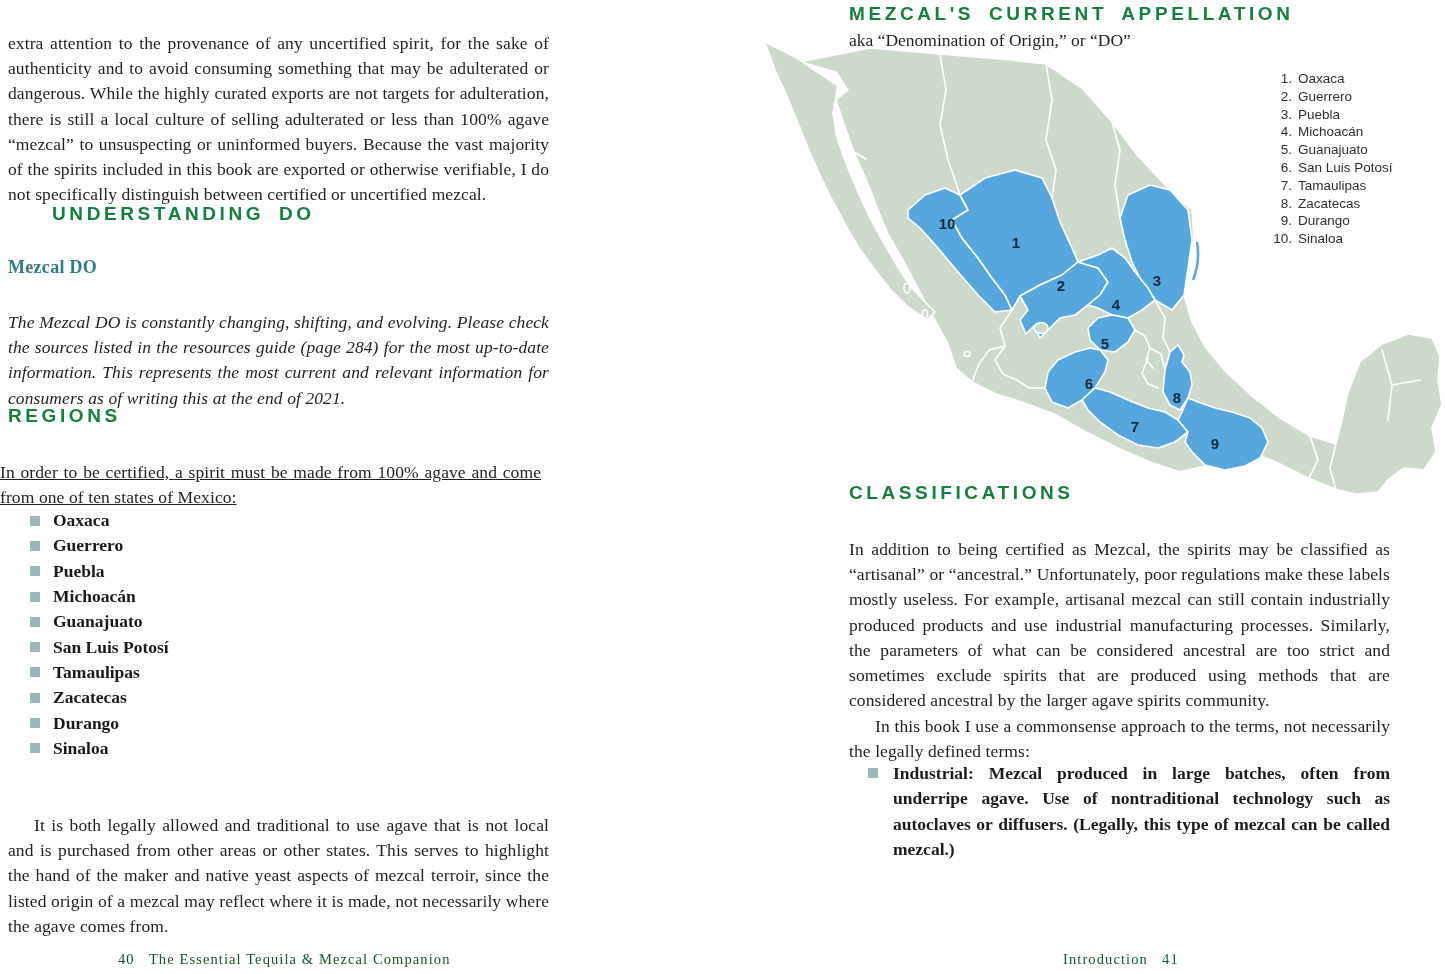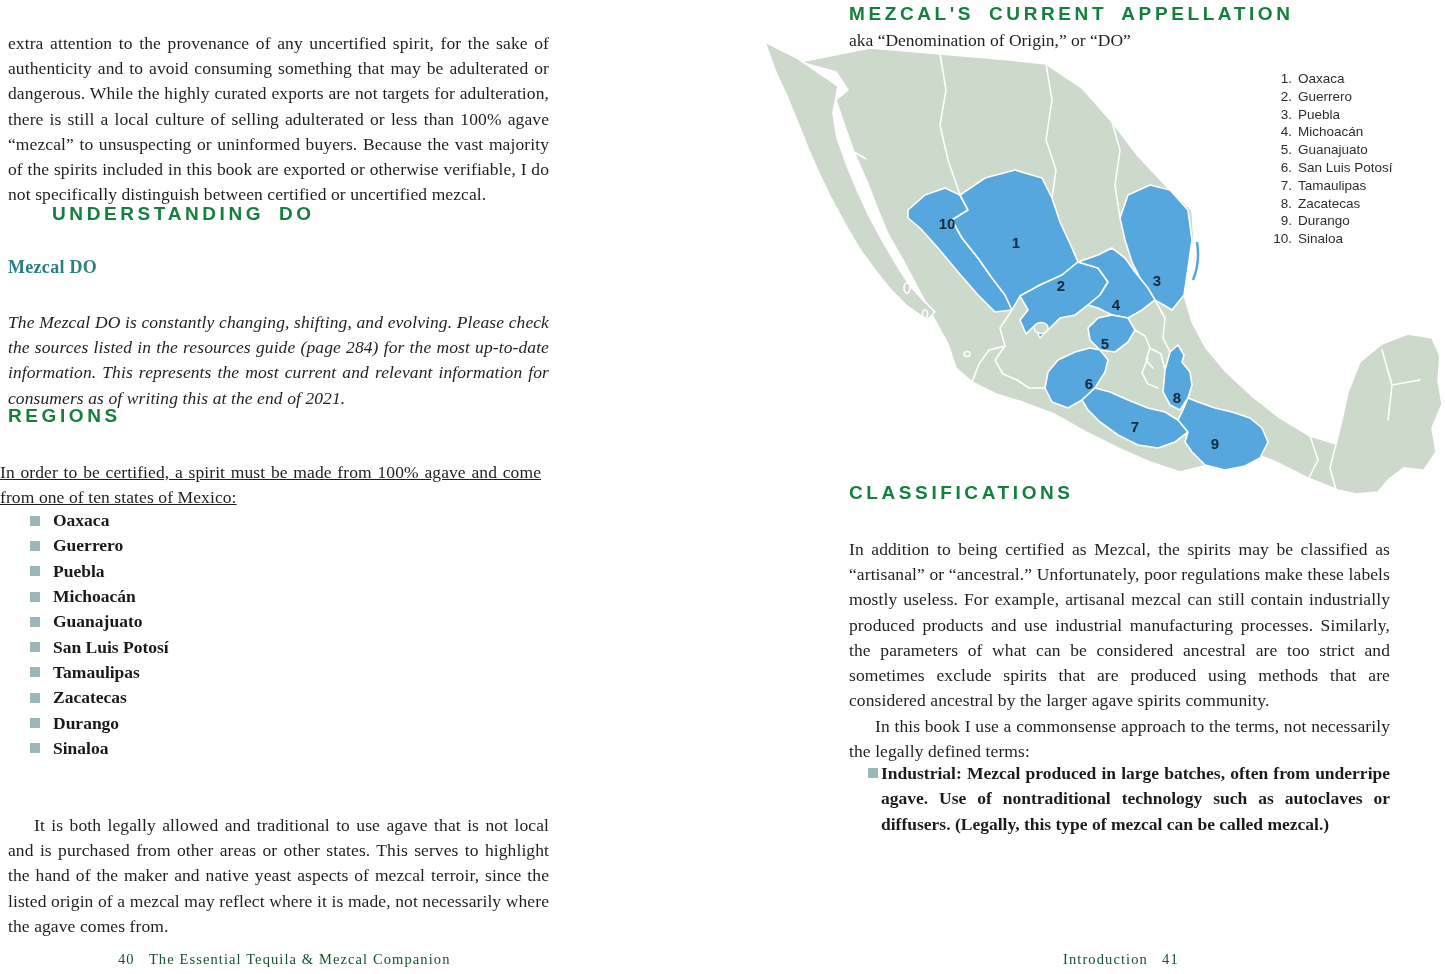--- a/index.html
+++ b/index.html
@@ -23,21 +23,21 @@
   
   #states-list{list-style:none;margin:0;padding:0;}
   #states-list li{
     display:flex;align-items:center;gap:13px;height:25.3px;
     font-size:17.5px;font-weight:600;color:#191919;
   }
   .sq{width:10px;height:10px;background:#9bb7ba;flex:0 0 auto;}
   
   #class-bullets{list-style:none;margin:0;padding:0;}
   #class-bullets li{
-    display:grid;grid-template-columns:11px 1fr;column-gap:2px;
+    display:grid;grid-template-columns:11px 1fr;column-gap:14px;
     font-size:17.5px;line-height:25.3px;font-weight:700;color:#1b1b1b;
     text-align:justify;
   }
   #class-bullets .sq{margin-top:7px;}
   
   #map-legend{
     display:grid;grid-template-columns:34px auto;column-gap:6px;
     font-family:"Liberation Sans",sans-serif;font-size:13.5px;
     line-height:17.8px;color:#2e2e2e;
   }

